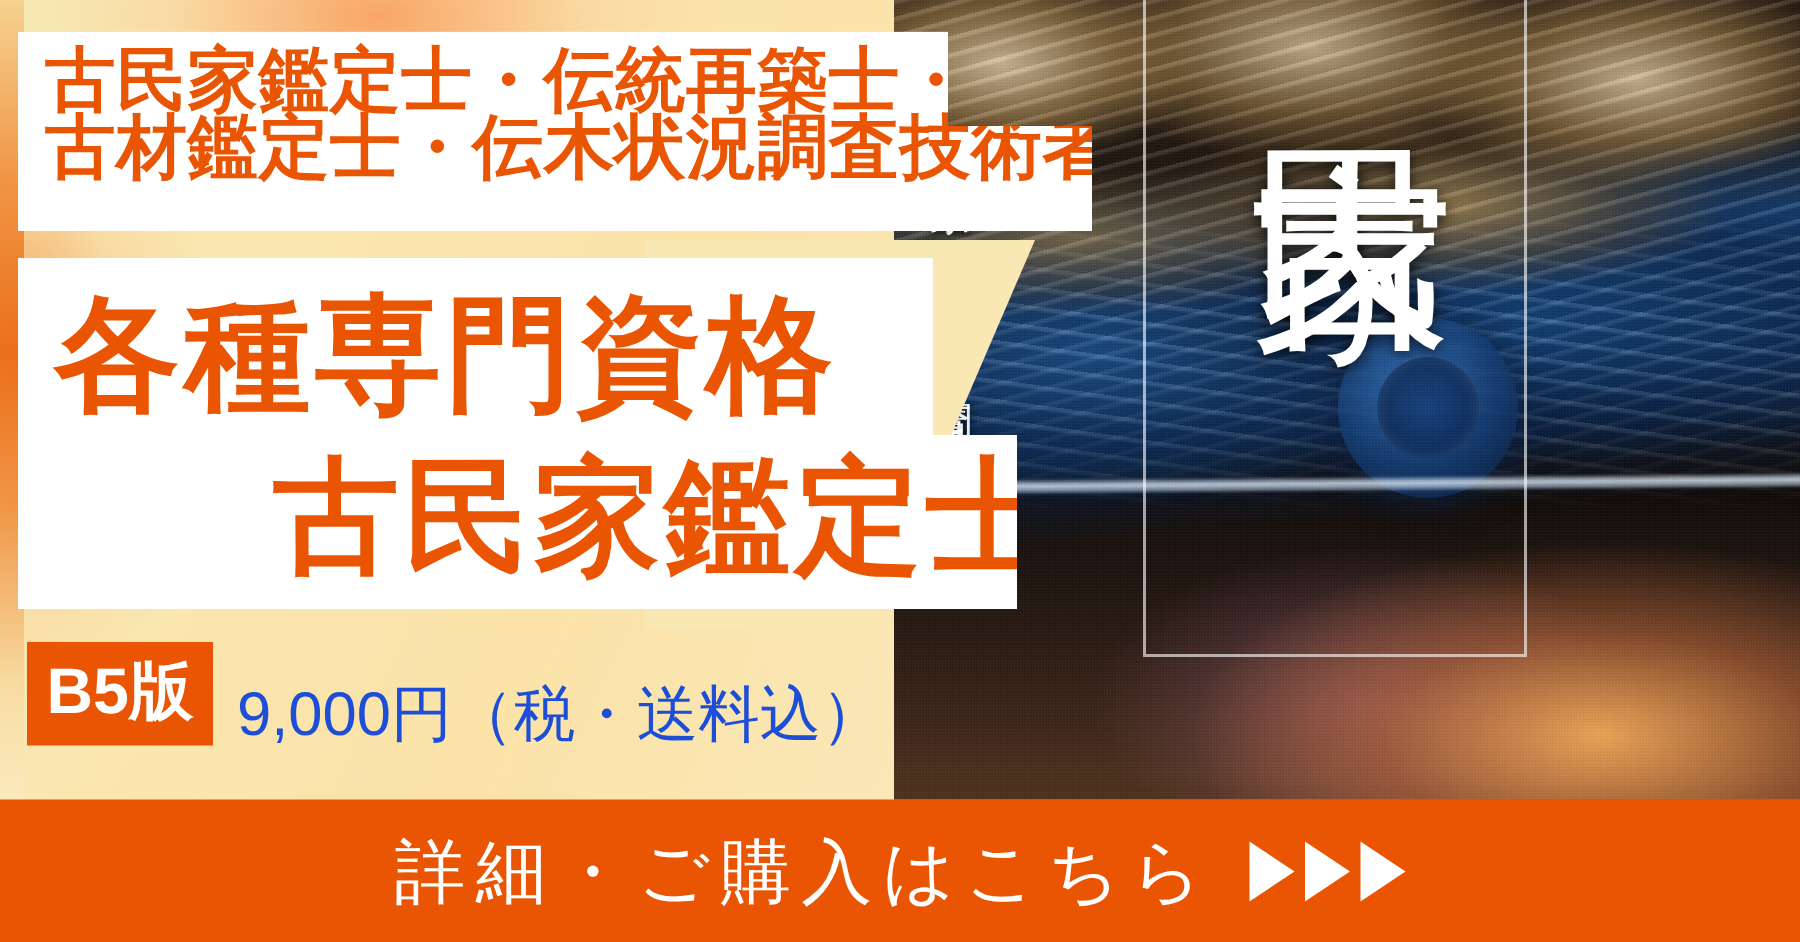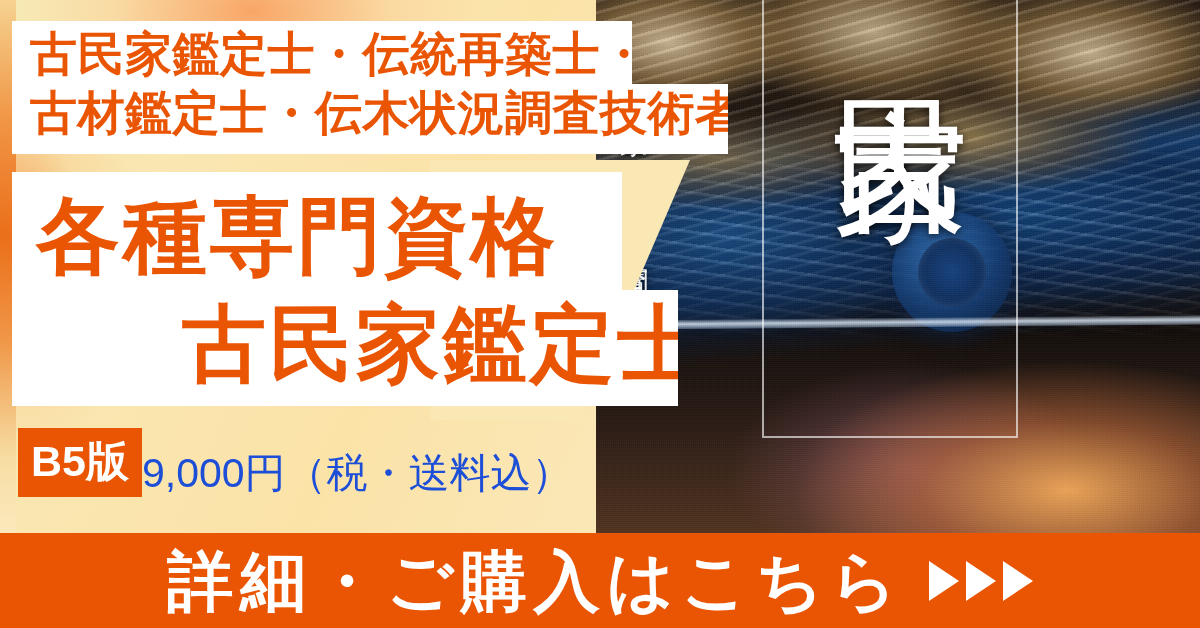--- a/index.html
+++ b/index.html
@@ -213,21 +213,21 @@
     position: absolute;
     left: 18px;
     color: #ea5504;
     font-size: 47px;
     font-weight: 700;
     letter-spacing: 0.5px;
     white-space: nowrap;
     line-height: 1;
   }
   .cert-line-1 { top: 13px; font-family: Liberation Mono, monospace; }
-  .cert-line-2 { top: 68px; }
+  .cert-line-2 { top: 53px; }
 
   .card-heading {
     left: 12px;
     top: 172px;
     width: 666px;
     height: 234px;
     clip-path: polygon(0 0, 610px 0, 610px 118px, 666px 118px, 666px 234px, 0 234px);
   }
   .heading-line {
     position: absolute;
@@ -240,21 +240,22 @@
   }
   .heading-line-1 { left: 24px;  top: 22px; }
   .heading-line-2 { left: 170px; top: 130px; }
 
   
   .price-row {
     position: absolute;
     left: 18px;
     top: 428px;
     display: flex;
-    align-items: flex-start;
+    align-items: flex-end;
+    gap: 16px;
   }
   .badge-b5 {
     background: #ea5504;
     color: #ffffff;
     font-size: 43px;
     font-weight: 700;
     line-height: 1;
     padding: 12px 13px 14px 13px;
     letter-spacing: 0;
     white-space: nowrap;
@@ -277,22 +278,22 @@
     width: 1200px;
     height: 95px;
     background: #ea5504;
     display: flex;
     align-items: center;
     justify-content: center;
     gap: 26px;
   }
   .cta-text {
     color: #ffffff;
-    font-size: 66px;
-    font-weight: 700;
+    font-size: 47px;
+    font-weight: 400;
     letter-spacing: 7px;
     white-space: nowrap;
     line-height: 1;
   }
   .cta-arrows {
     display: flex;
     align-items: center;
     gap: 7px;
     margin-left: -2px;
   }

